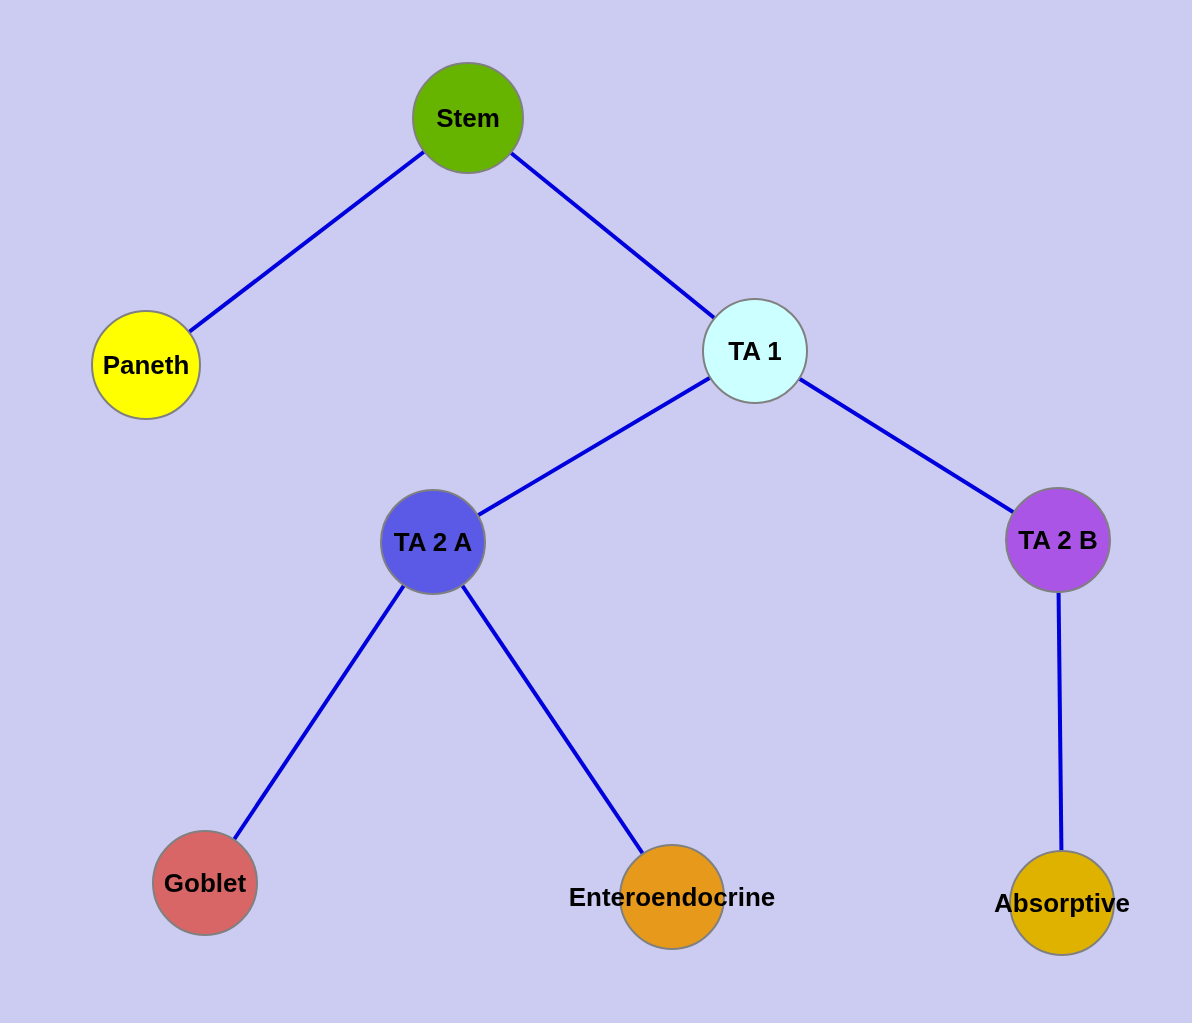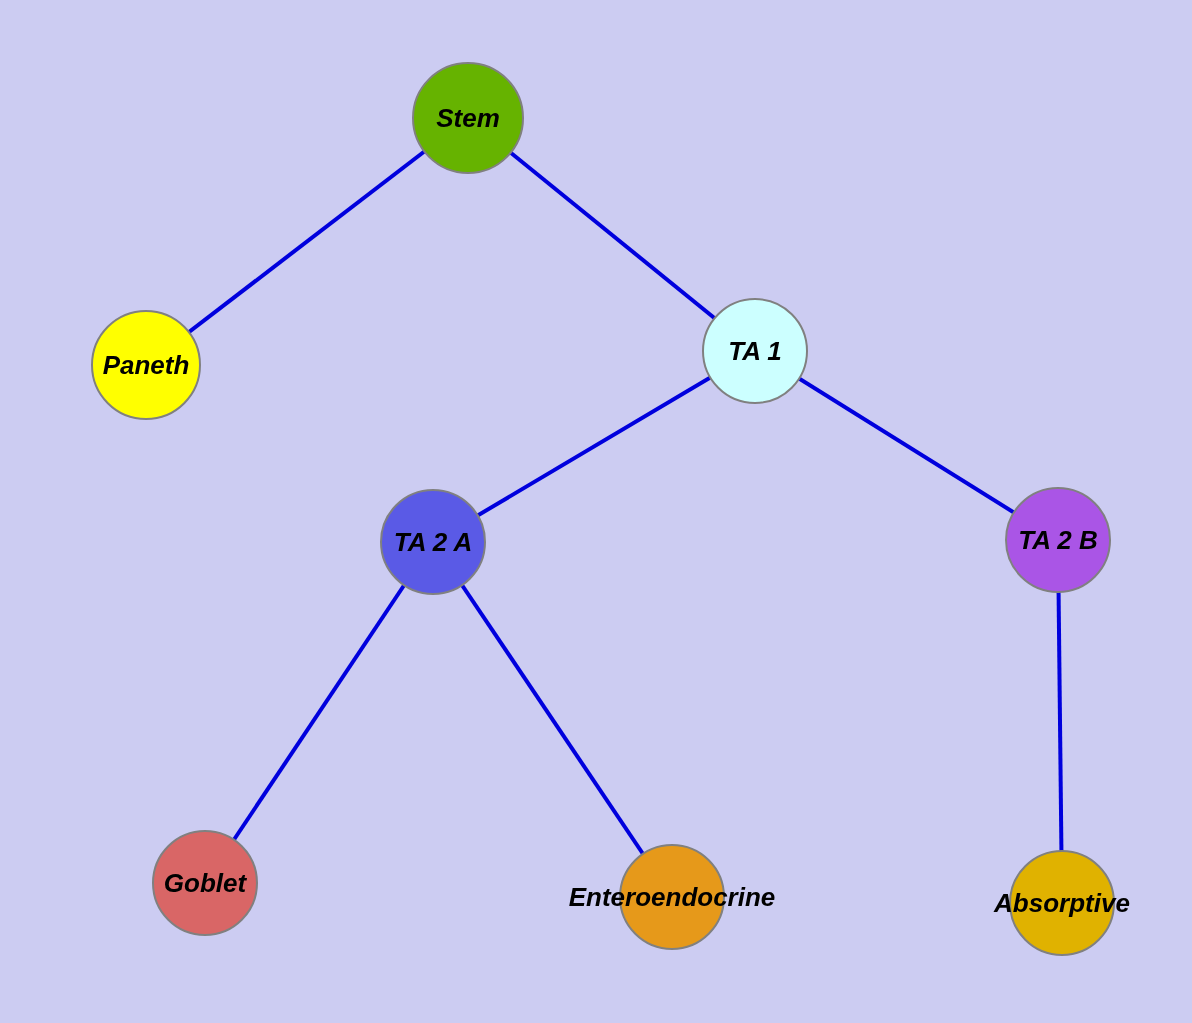--- a/index.html
+++ b/index.html
@@ -6,21 +6,20 @@
     margin: 0;
     padding: 0;
     width: 1192px;
     height: 1023px;
     overflow: hidden;
     font-family: "Liberation Sans", sans-serif;
   }
   #graph-wrap {
     width: 1165px;
     height: 1023px;
-    font-style: italic;
   }
   .node-label {
     font-family: "Liberation Sans", sans-serif;
     font-weight: bold;
     font-size: 26px;
     fill: #000000;
   }
   svg { display: block; }
 </style>
 </head>

